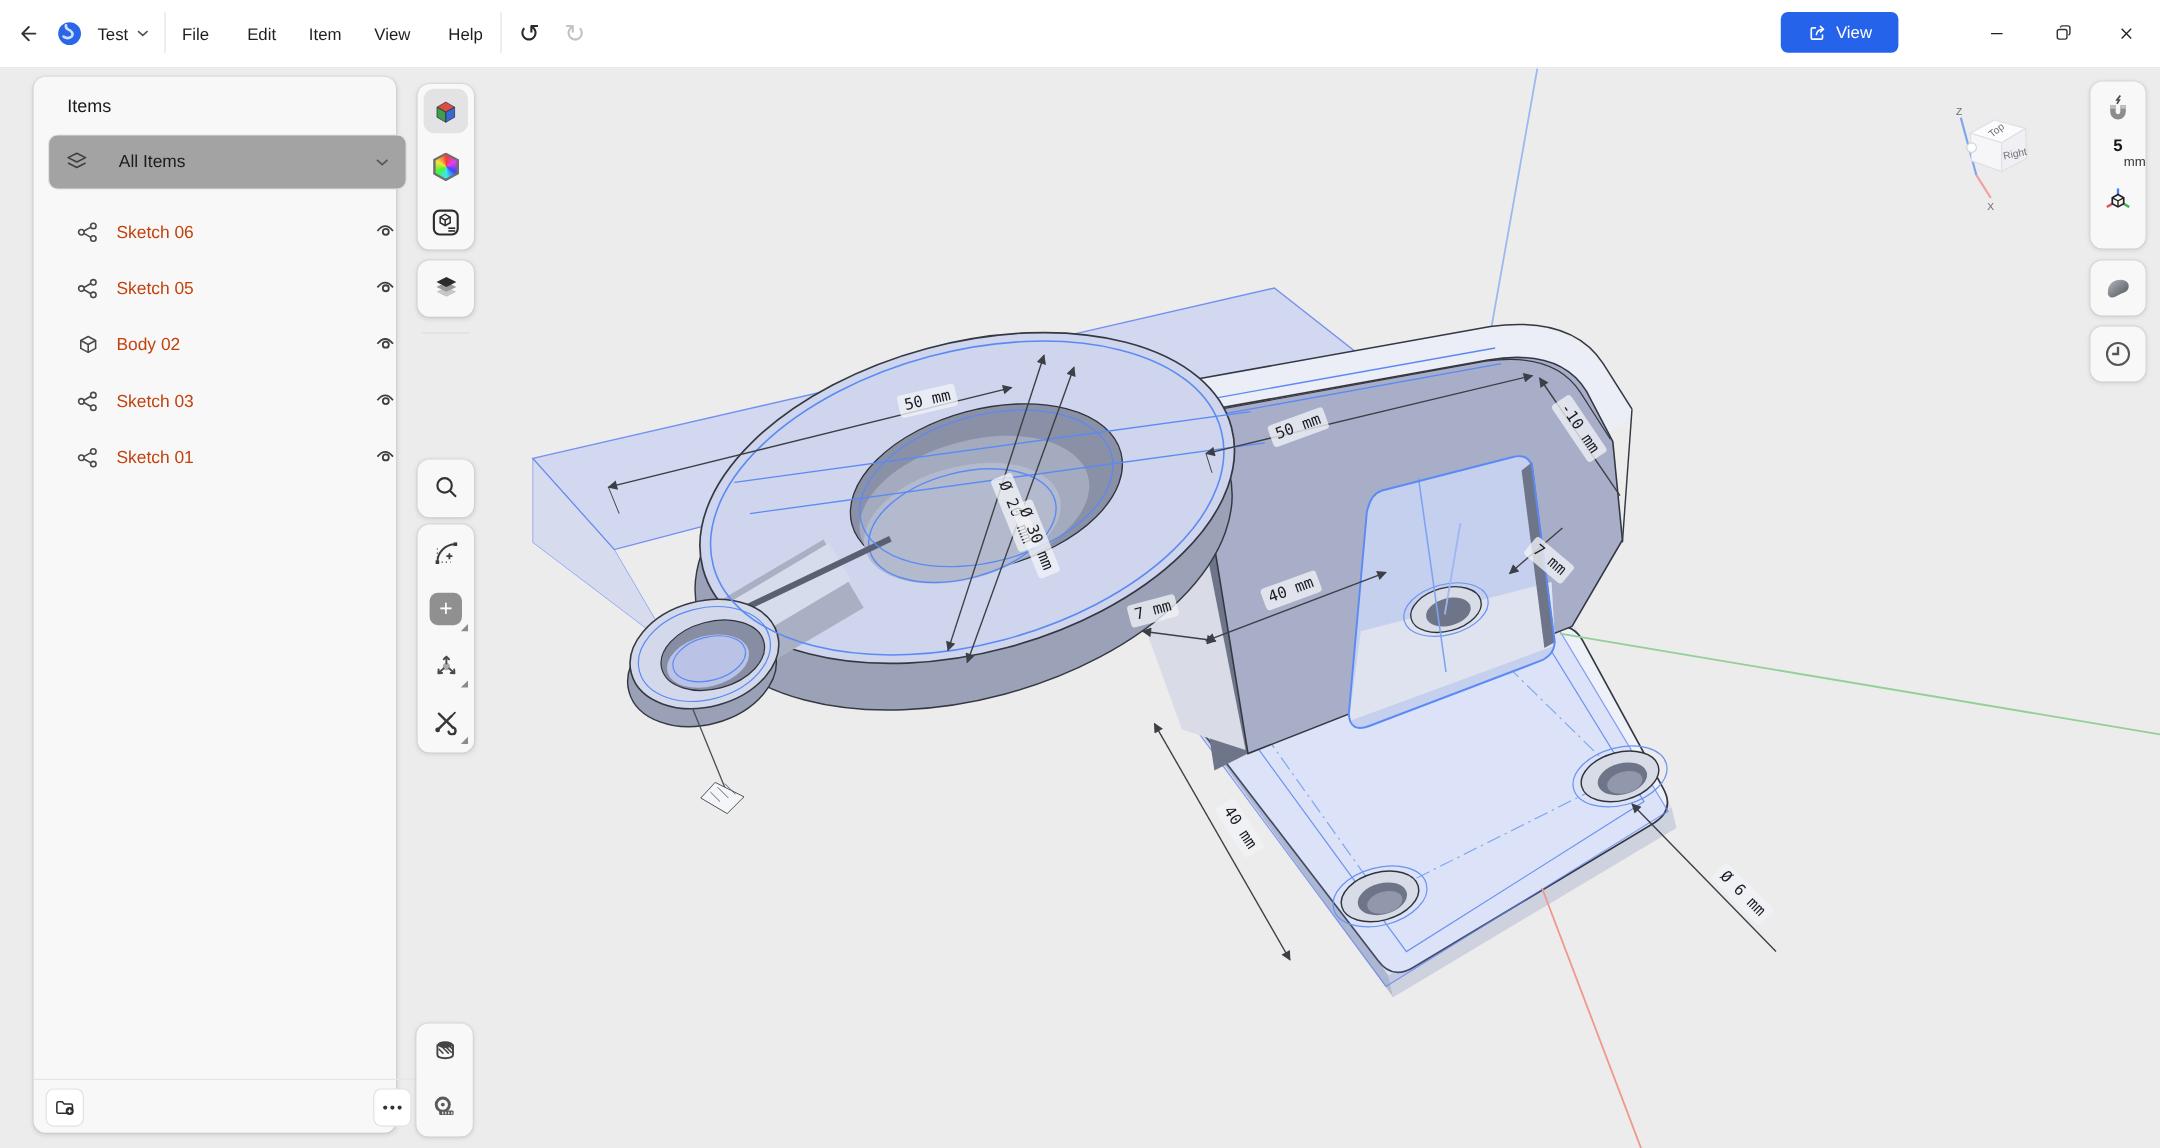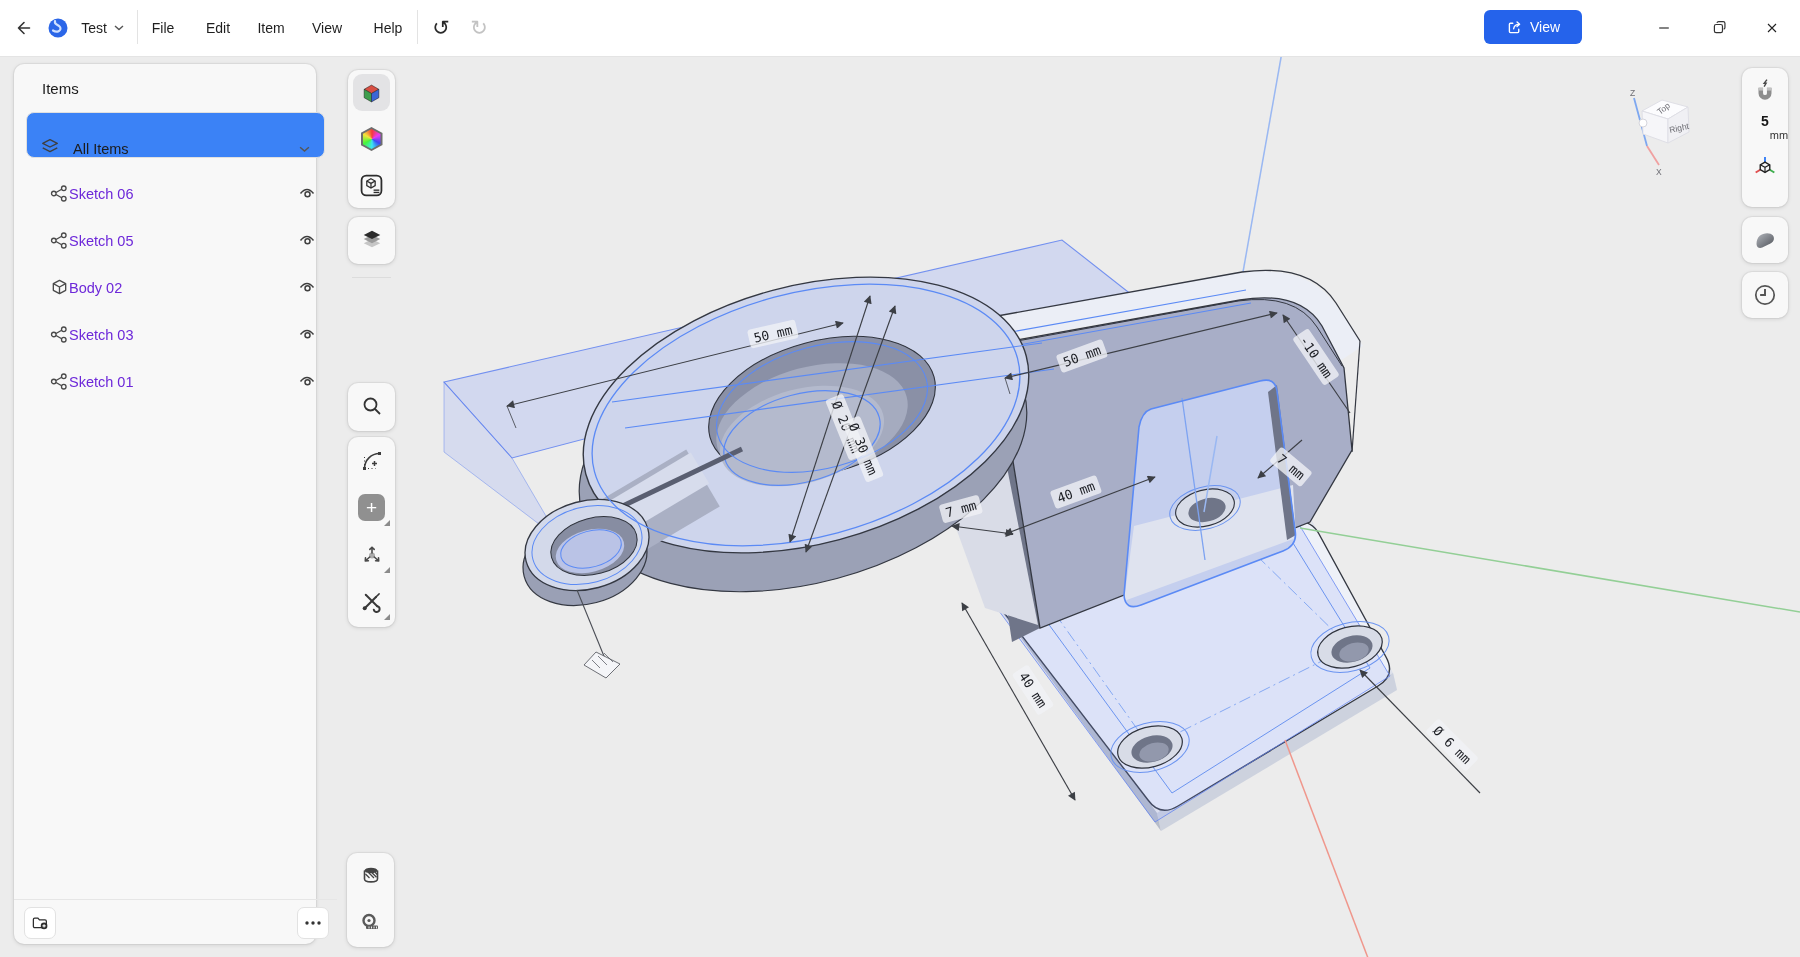--- a/index.html
+++ b/index.html
@@ -14,28 +14,28 @@
   .tb-item{position:absolute;top:0;height:56px;display:flex;align-items:center;justify-content:center;color:#1f1f1f;}
   .menu-label{font-size:14px;color:#1f1f1f;cursor:default;}
   .tb-divider{position:absolute;top:10px;width:1px;height:34px;background:#e3e3e3;}
   .share-btn{position:absolute;left:1484px;top:10px;width:98px;height:34px;background:#2563eb;border-radius:6px;display:flex;align-items:center;justify-content:center;gap:7px;color:#fff;font-size:14px;}
   .win-btn{position:absolute;top:0;width:46px;height:55px;display:flex;align-items:center;justify-content:center;color:#222;}
   .undo{font-size:21px;color:#2a2a2a;}
   .redo{font-size:21px;color:#c3c3c3;}
   
   .card{position:absolute;background:#f8f8f8;border-radius:10px;box-shadow:0 1px 4px rgba(0,0,0,.13),0 0 0 1px rgba(0,0,0,.04);z-index:10;}
   
-  .sidebar{left:14px;top:64px;width:302px;height:880px;}
+  .sidebar{left:28px;top:64px;width:302px;height:880px;}
   .sb-title{position:absolute;left:28px;top:16px;font-size:15px;color:#1c1c1c;}
-  .sb-filter{position:absolute;left:12px;top:48px;width:297px;height:44px;background:#3b82f6;border:1px solid #e0e0e0;border-radius:8px;display:flex;align-items:flex-end;}
+  .sb-filter{position:absolute;left:12px;top:48px;width:297px;height:44px;background:#a3a3a3;border:1px solid #e0e0e0;border-radius:8px;display:flex;align-items:center;gap:12px;}
   .sb-filter .flabel{font-size:14.5px;color:#1c1c1c;margin-left:13px;}
   .sb-filter .chev{margin-left:auto;margin-right:14px;}
   .sb-list{position:absolute;left:0;top:106px;width:323px;}
   .sb-row{height:47px;display:flex;align-items:center;padding-left:36px;padding-right:20px;}
-  .sb-row .rlabel{font-size:14.5px;color:#6d28d9;margin-left:0;}
+  .sb-row .rlabel{font-size:14.5px;color:#c2410c;margin-left:14px;}
   .sb-row .eye{margin-left:auto;}
   .sb-bottom{position:absolute;left:0;bottom:0;width:323px;height:44px;border-top:1px solid #e6e6e6;}
   .sb-btn{position:absolute;top:7px;width:30px;height:30px;border-radius:7px;display:flex;align-items:center;justify-content:center;}
   
   .tcard{width:47px;}
   .tslot{width:47px;height:46px;display:flex;align-items:center;justify-content:center;position:relative;}
   .tslot.sel:before{content:"";position:absolute;left:5px;top:4px;width:37px;height:37px;background:#e3e3e5;border-radius:9px;}
   .tslot>*{position:relative;}
   .corner{position:absolute;right:5px;bottom:5px;width:0;height:0;border-left:6px solid transparent;border-bottom:6px solid #8b8b8b;}
   .tb-div{position:absolute;left:352px;top:277px;width:39px;height:1px;background:#dcdcdc;z-index:10;}

